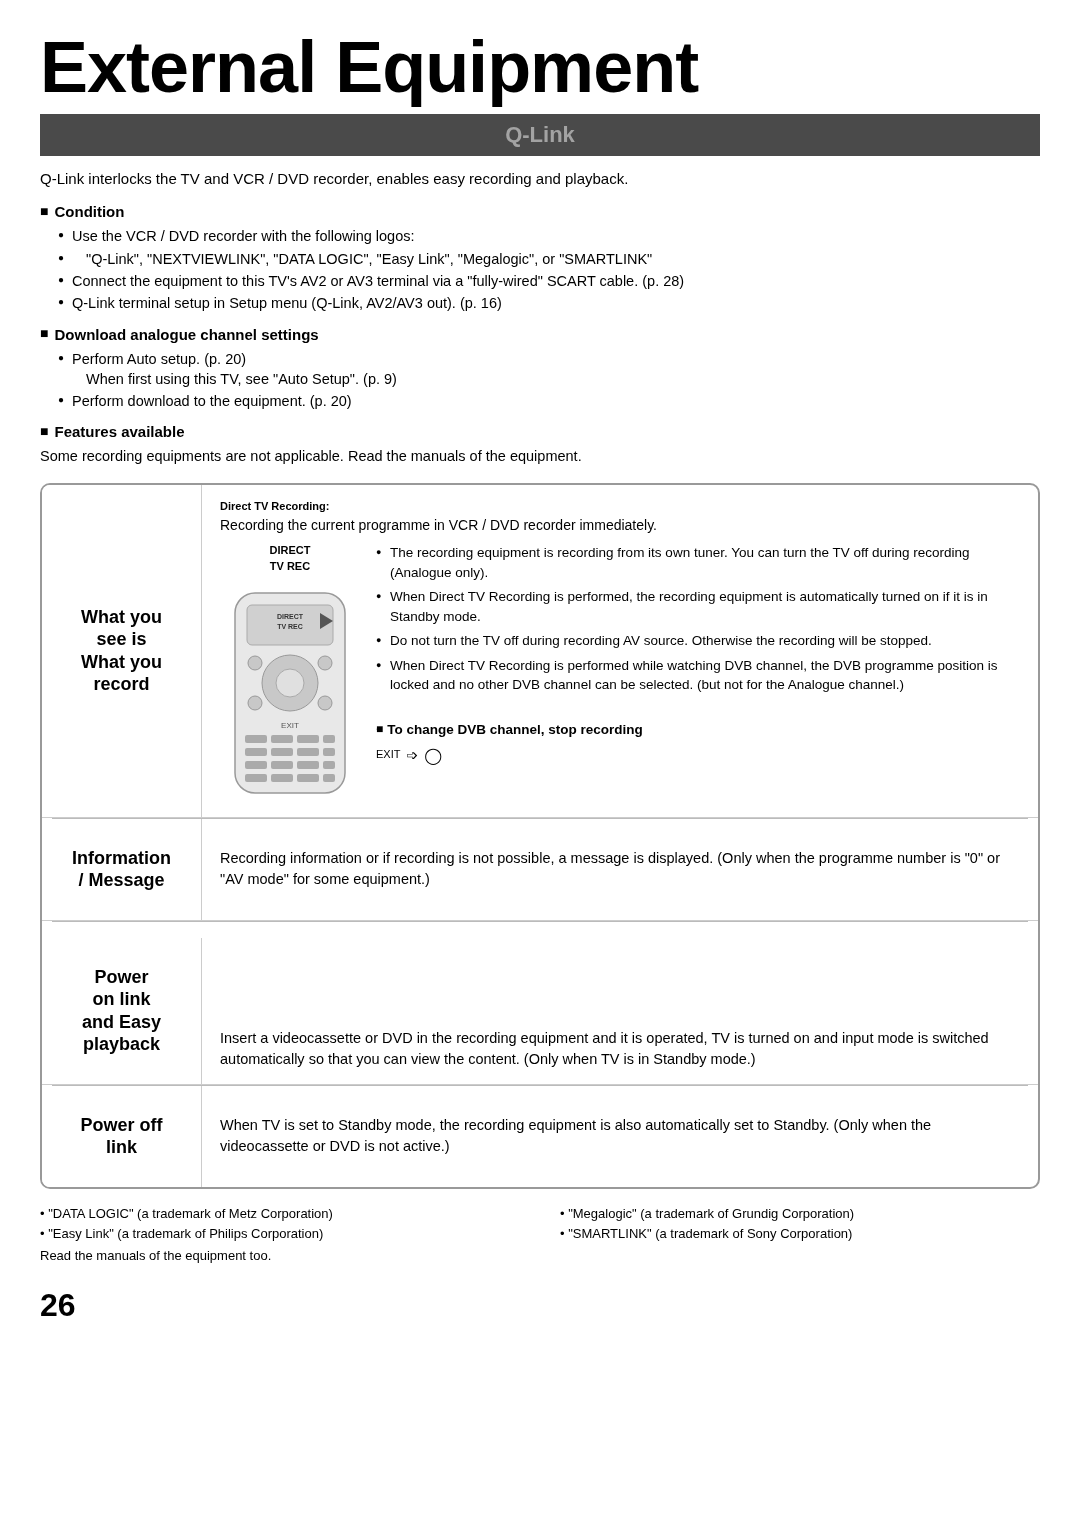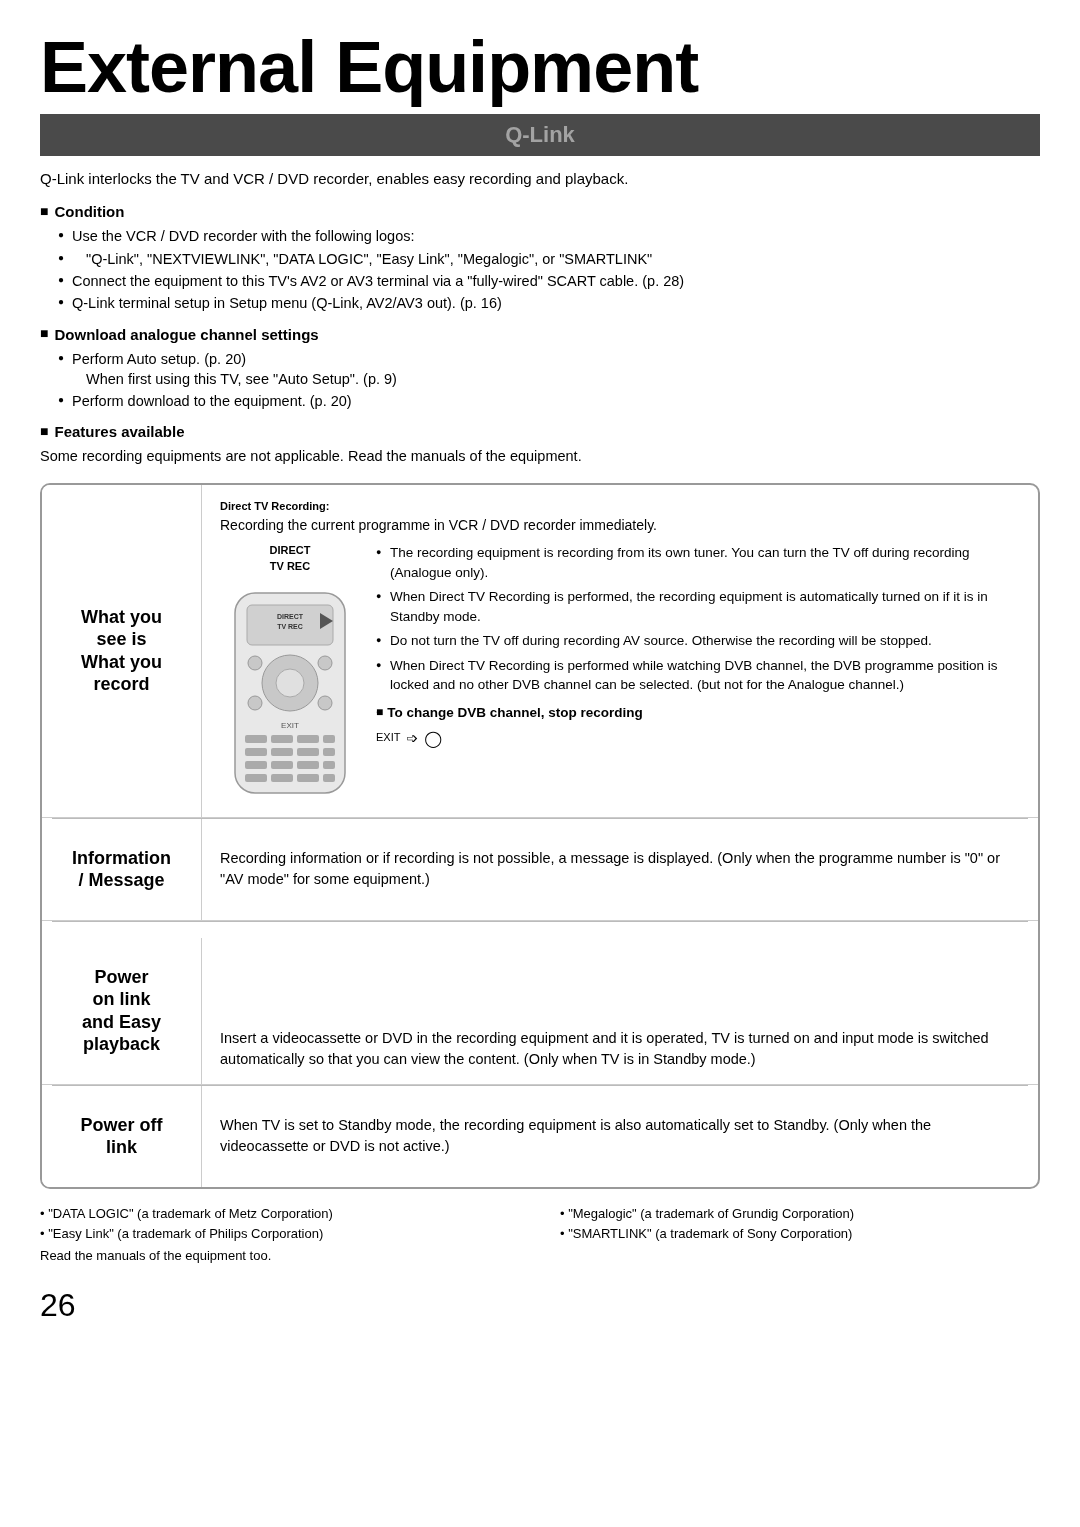--- a/index.html
+++ b/index.html
@@ -154,21 +154,21 @@
 
     .direct-tv-bullets li::before {
       content: '●';
       position: absolute;
       left: 0;
       font-size: 9px;
       top: 3px;
     }
 
     .dvb-stop {
-      margin-top: 8px;
+      margin-top: 25px;
       font-size: 13.5px;
     }
 
     .dvb-stop-heading {
       font-weight: bold;
       display: flex;
       align-items: center;
       gap: 4px;
       font-size: 13.5px;
     }
@@ -199,21 +199,21 @@
       content: '• ';
     }
 
     .trademark-note {
       font-size: 13px;
       margin-top: 4px;
     }
 
     .page-number {
       font-size: 32px;
-      font-weight: normal;
+      font-weight: bold;
       margin-top: 18px;
     }
   </style>
 </head>
 <body>
 
 <h1 class="main-title">External Equipment</h1>
 
 <div class="section-title-bar">Q-Link</div>
 

